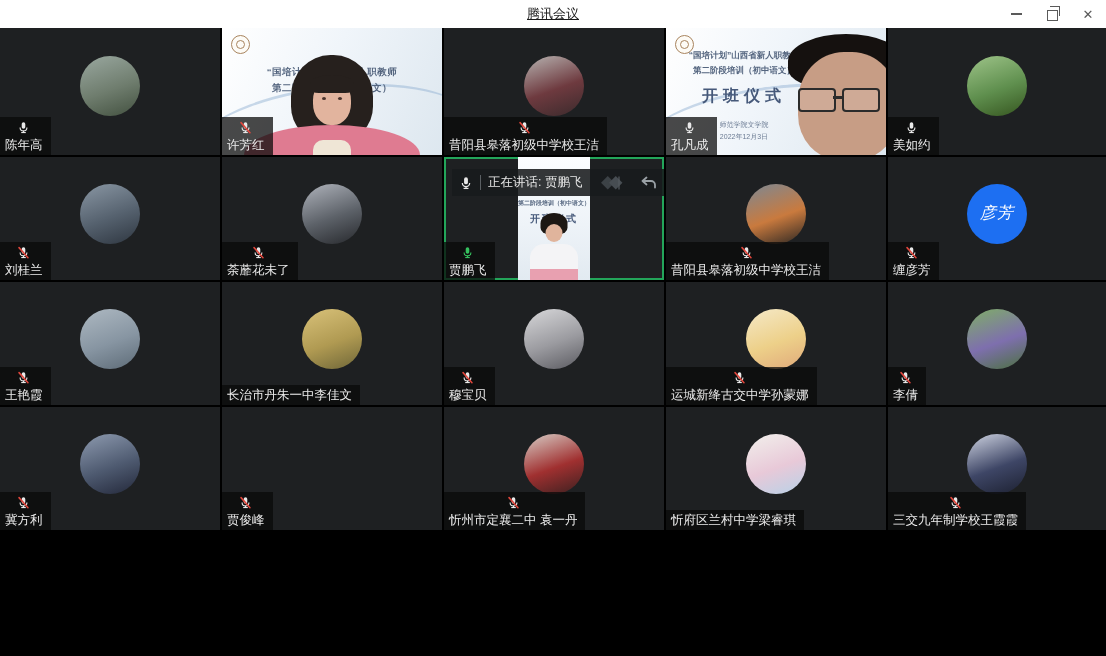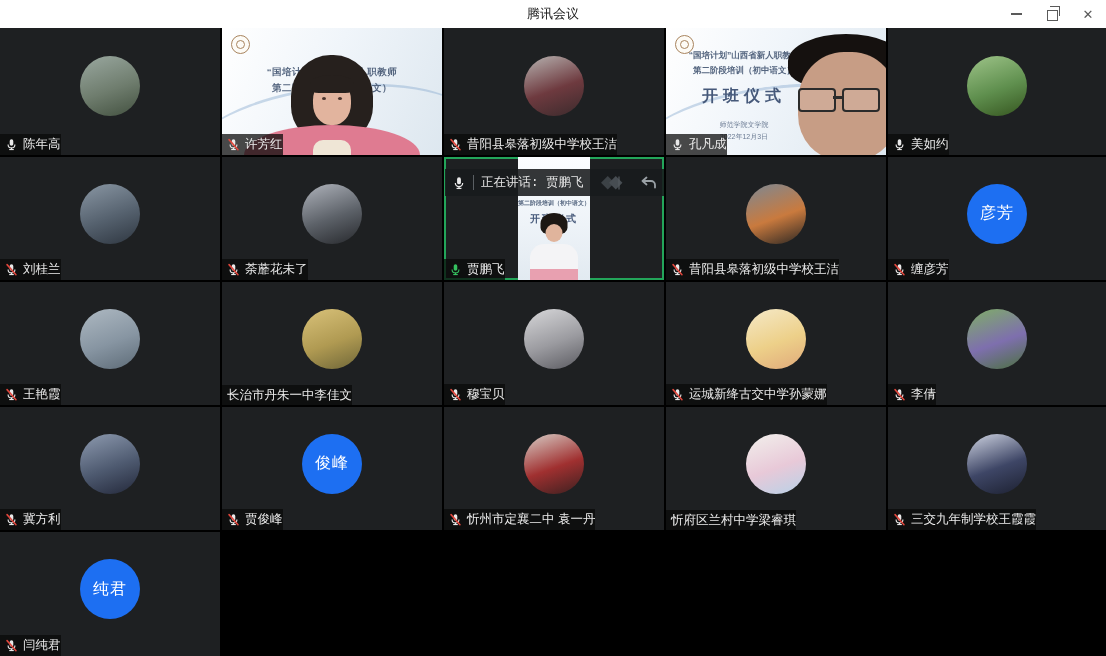--- a/index.html
+++ b/index.html
@@ -1,44 +1,44 @@
 <!DOCTYPE html>
 <html><head>
 <meta charset="utf-8">
 <style>
   html,body{margin:0;padding:0;background:#000;width:1106px;height:656px;overflow:hidden;
     font-family:"Liberation Sans","DejaVu Sans",sans-serif;-webkit-user-select:none;user-select:none;}
 
   
   .titlebar{position:relative;width:1106px;height:28px;background:#ffffff;display:flex;align-items:center;}
-  .titlebar .title{position:absolute;left:0;right:0;text-align:center;font-size:13px;color:#1a1a1a;}
+  .titlebar .title{position:absolute;left:0;right:0;text-align:center;font-size:13px;color:#1a1a1a;text-decoration:underline;}
   .win-btns{position:absolute;right:0;top:0;height:28px;display:flex;}
   .win-btn{width:36px;height:28px;display:flex;align-items:center;justify-content:center;cursor:pointer;}
   .min-glyph{width:11px;height:2px;background:#5a5a5a;}
   .restore-glyph{position:relative;width:9px;height:9px;border:1.4px solid #5a5a5a;background:#fff;margin-top:2px;}
   .restore-glyph:before{content:"";position:absolute;left:1px;bottom:1px;width:9px;height:9px;border:1.4px solid #5a5a5a;border-bottom:none;border-left:none;
     transform:translate(1px,-3px);}
   .close-glyph{font-size:13px;color:#5a5a5a;line-height:1;}
 
   
   .grid{display:grid;width:1106px;height:628px;background:#000;gap:2px;
     grid-template-columns:220px 220px 220px 220px 218px;
     grid-template-rows:127px 123px 123px 123px 124px;}
   .tile{position:relative;background:#1e2022;overflow:hidden;cursor:pointer;}
   .tile.active{box-shadow:inset 0 0 0 2px #23a55a;}
 
   
-  .avatar{position:absolute;left:50%;top:46%;transform:translate(-50%,-50%);width:60px;height:60px;border-radius:50%;}
+  .avatar{position:absolute;left:50%;top:46%;transform:translate(-50%,-50%);width:60px;height:60px;border-radius:50%;font-style:italic;}
   .avatar.initials{background:#1d6ff2;display:flex;align-items:center;justify-content:center;
     color:#fff;font-size:16px;letter-spacing:1px;}
 
   
   .label{position:absolute;left:0;bottom:0;z-index:6;display:flex;align-items:center;gap:5px;
     background:rgba(10,10,10,.74);color:#ececec;font-size:12.5px;line-height:1;
-    padding:4px 0 4px 5px;max-width:calc(100% - 4px);white-space:nowrap;overflow:hidden;}
+    padding:4px 8px 4px 5px;max-width:calc(100% - 4px);white-space:nowrap;overflow:hidden;flex-direction:column;}
   .label svg{flex:0 0 auto;}
 
   
   .slide{position:absolute;inset:0;background:linear-gradient(115deg,#ffffff 0%,#f0f5fa 45%,#dde7ef 100%);}
   .swoosh{position:absolute;bottom:-34px;left:-30px;width:280px;height:100px;border-radius:50%;
     border-top:3px solid rgba(140,172,208,.45);transform:rotate(-7deg);}
   .slide-logo{position:absolute;top:7px;left:9px;width:17px;height:17px;border-radius:50%;
     border:1.5px solid #a8845e;background:#fdfbf6;}
   .slide-logo:after{content:"";position:absolute;left:3.5px;top:3.5px;width:7px;height:7px;border-radius:50%;border:1px solid #a8845e;}
   .sl{position:absolute;text-align:center;color:#54657f;font-weight:700;white-space:nowrap;overflow:hidden;}
@@ -75,22 +75,22 @@
 
   
   .jp-strip{position:absolute;left:50%;top:0;bottom:0;width:72px;transform:translateX(-50%);
     background:linear-gradient(180deg,#fbfdff 0%,#eef3f8 55%,#e2eaf1 100%);overflow:hidden;}
   .jp-l1{position:absolute;top:42px;left:0;right:0;text-align:center;font-size:6px;font-weight:700;color:#54657f;white-space:nowrap;overflow:hidden;}
   .jp-ttl{position:absolute;top:55px;left:0;right:0;text-align:center;font-size:10px;font-weight:700;letter-spacing:2px;color:#46597a;white-space:nowrap;overflow:hidden;}
   .jp-hair{position:absolute;left:50%;bottom:46px;transform:translateX(-50%);width:27px;height:21px;background:#1c1713;border-radius:50% 50% 30% 30%;}
   .jp-face{position:absolute;left:50%;bottom:38px;transform:translateX(-50%);width:17px;height:18px;background:#e0b49c;border-radius:50%;}
   .jp-body{position:absolute;left:50%;bottom:0;transform:translateX(-50%);width:48px;height:36px;background:#f4f4f6;border-radius:14px 14px 0 0;}
   .jp-pink{position:absolute;left:50%;bottom:0;transform:translateX(-50%);width:48px;height:11px;background:#e8a0b0;}
-  .jp-banner{position:absolute;top:12px;left:1px;right:0;height:27px;z-index:5;background:rgba(24,26,28,.88);
-    display:flex;align-items:center;gap:7px;padding:0 7px;color:#e6e6e6;font-size:12.5px;white-space:nowrap;font-family:Liberation Mono, monospace;}
+  .jp-banner{position:absolute;top:12px;left:8px;right:0;height:27px;z-index:5;background:rgba(24,26,28,.88);
+    display:flex;align-items:center;gap:7px;padding:0 7px;color:#e6e6e6;font-size:12.5px;white-space:nowrap;}
   .jp-div{width:1px;height:15px;background:#5a5f63;}
   .jp-icons{margin-left:auto;display:flex;align-items:center;gap:4px;}
 </style>
 </head>
 <body>
 
 <div class="titlebar">
   <div class="title">腾讯会议</div>
   <div class="win-btns">
     <div class="win-btn">
@@ -349,21 +349,20 @@
           <rect x="5.8" y="1.5" width="4.4" height="8" rx="2.2" fill="#e9e9e9"></rect>
           <path d="M3.8 8a4.2 4.2 0 0 0 8.4 0" stroke="#e9e9e9" stroke-width="1.4" fill="none"></path>
           <line x1="8" y1="12.2" x2="8" y2="14" stroke="#e9e9e9" stroke-width="1.4"></line>
           <line x1="5.2" y1="14.2" x2="10.8" y2="14.2" stroke="#e9e9e9" stroke-width="1.4"></line>
           <line x1="2.5" y1="2" x2="13.5" y2="14.5" stroke="#e0463c" stroke-width="1.9" stroke-linecap="round"></line>
         </svg>
         <span>冀方利</span>
       </div>
     </div>
     <div class="tile">
-      <div class="avatar initials">俊峰</div>
       <div class="label">
         <svg width="13" height="13" viewBox="0 0 16 16">
           <rect x="5.8" y="1.5" width="4.4" height="8" rx="2.2" fill="#e9e9e9"></rect>
           <path d="M3.8 8a4.2 4.2 0 0 0 8.4 0" stroke="#e9e9e9" stroke-width="1.4" fill="none"></path>
           <line x1="8" y1="12.2" x2="8" y2="14" stroke="#e9e9e9" stroke-width="1.4"></line>
           <line x1="5.2" y1="14.2" x2="10.8" y2="14.2" stroke="#e9e9e9" stroke-width="1.4"></line>
           <line x1="2.5" y1="2" x2="13.5" y2="14.5" stroke="#e0463c" stroke-width="1.9" stroke-linecap="round"></line>
         </svg>
         <span>贾俊峰</span>
       </div>
@@ -393,26 +392,13 @@
         <svg width="13" height="13" viewBox="0 0 16 16">
           <rect x="5.8" y="1.5" width="4.4" height="8" rx="2.2" fill="#e9e9e9"></rect>
           <path d="M3.8 8a4.2 4.2 0 0 0 8.4 0" stroke="#e9e9e9" stroke-width="1.4" fill="none"></path>
           <line x1="8" y1="12.2" x2="8" y2="14" stroke="#e9e9e9" stroke-width="1.4"></line>
           <line x1="5.2" y1="14.2" x2="10.8" y2="14.2" stroke="#e9e9e9" stroke-width="1.4"></line>
           <line x1="2.5" y1="2" x2="13.5" y2="14.5" stroke="#e0463c" stroke-width="1.9" stroke-linecap="round"></line>
         </svg>
         <span>三交九年制学校王霞霞</span>
       </div>
     </div>
-    <div class="tile">
-      <div class="avatar initials">纯君</div>
-      <div class="label">
-        <svg width="13" height="13" viewBox="0 0 16 16">
-          <rect x="5.8" y="1.5" width="4.4" height="8" rx="2.2" fill="#e9e9e9"></rect>
-          <path d="M3.8 8a4.2 4.2 0 0 0 8.4 0" stroke="#e9e9e9" stroke-width="1.4" fill="none"></path>
-          <line x1="8" y1="12.2" x2="8" y2="14" stroke="#e9e9e9" stroke-width="1.4"></line>
-          <line x1="5.2" y1="14.2" x2="10.8" y2="14.2" stroke="#e9e9e9" stroke-width="1.4"></line>
-          <line x1="2.5" y1="2" x2="13.5" y2="14.5" stroke="#e0463c" stroke-width="1.9" stroke-linecap="round"></line>
-        </svg>
-        <span>闫纯君</span>
-      </div>
-    </div>
   </div>
 
 </body></html>

